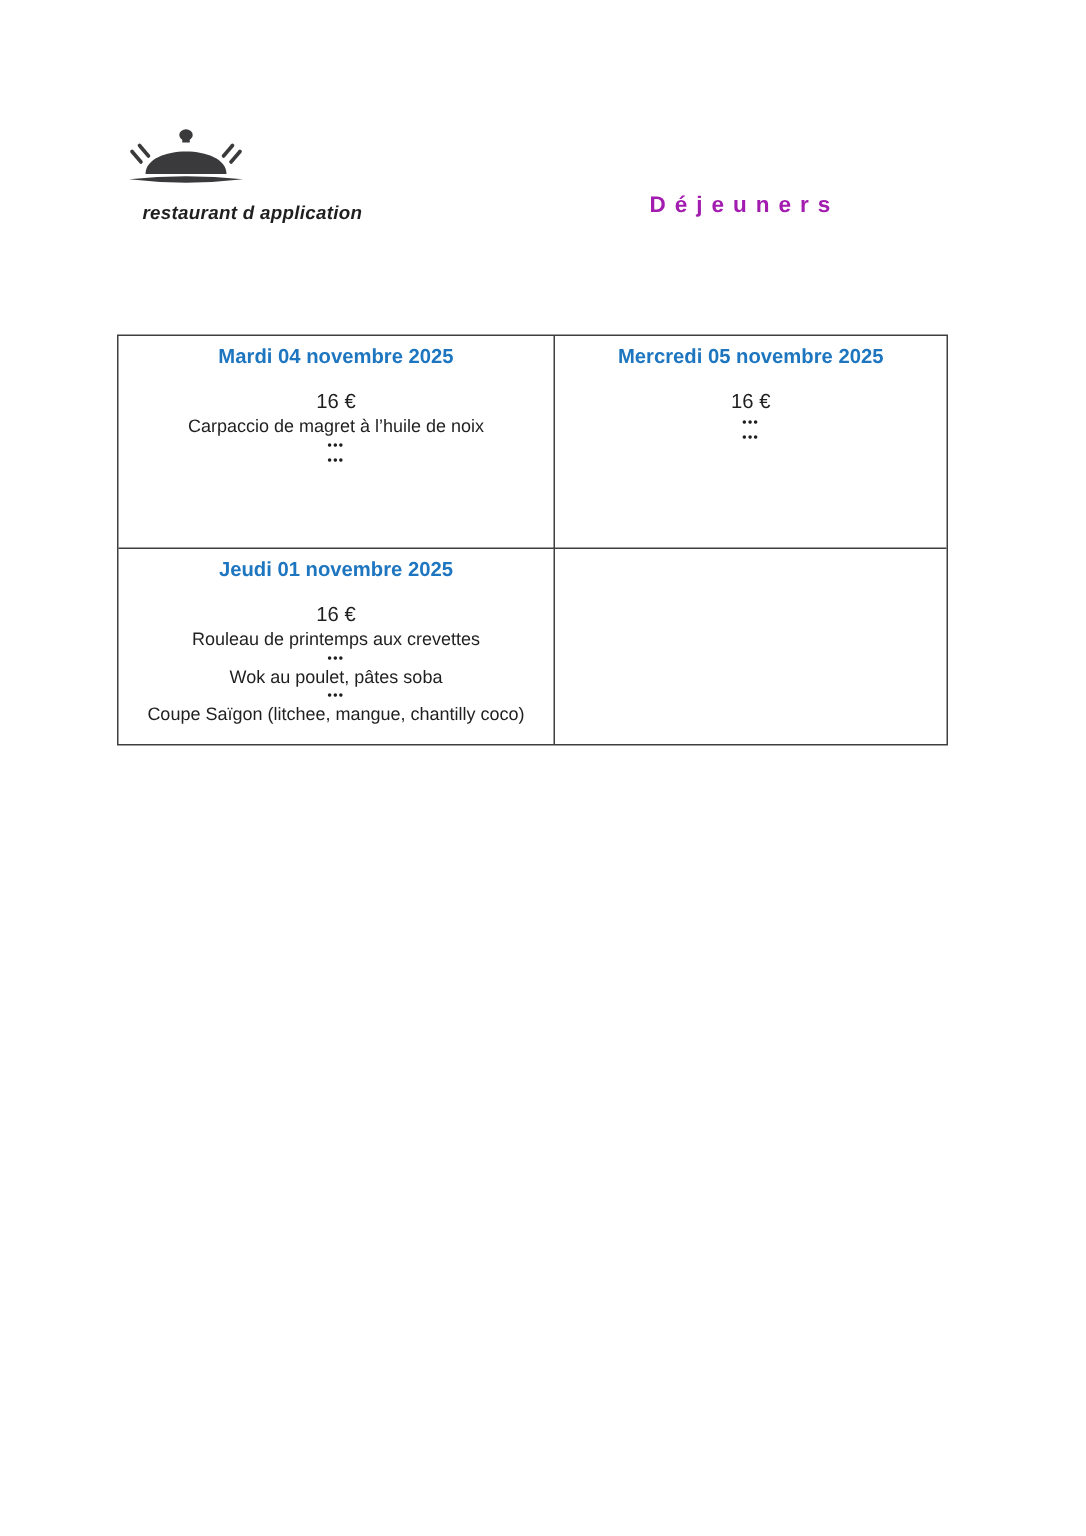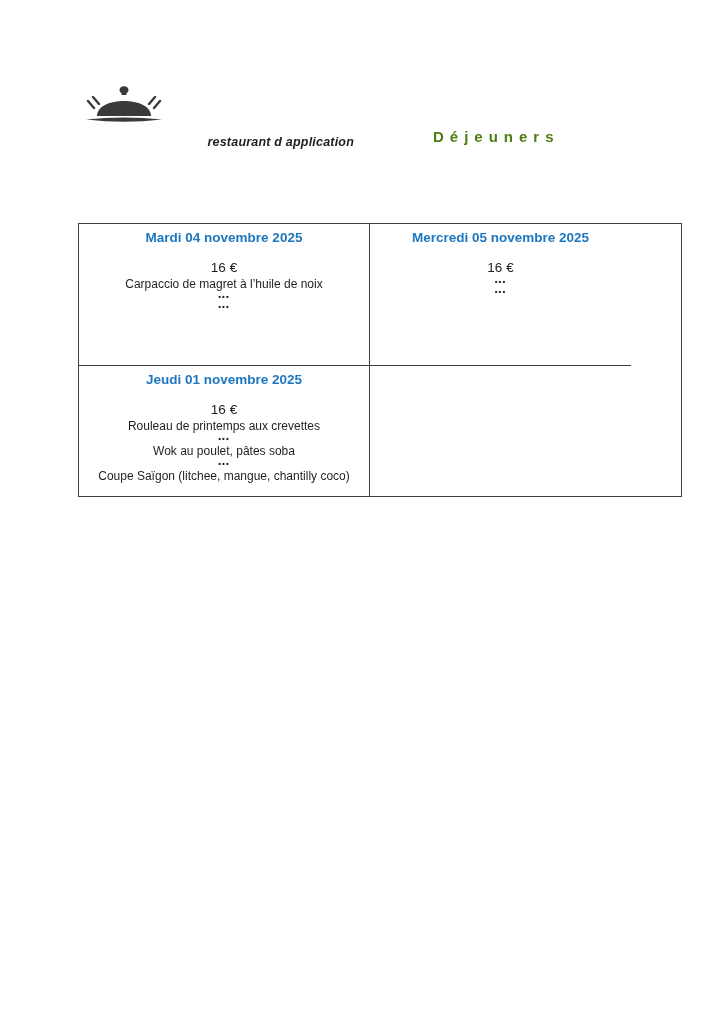--- a/index.html
+++ b/index.html
@@ -14,33 +14,33 @@
     width:724px;height:1024px;
     position:relative;
     font-family:"Liberation Sans","DejaVu Sans",sans-serif;
     color:var(--ink);
     overflow:hidden;
   }
   .logo{
     position:absolute;left:82px;top:80px;width:84px;height:48px;
   }
   .brand{
-    position:absolute;left:114px;top:135px;width:240px;
-    text-align:right;
+    position:absolute;left:95px;top:135px;width:240px;
+    text-align:left;
     font-size:12.5px;font-weight:bold;font-style:italic;
     letter-spacing:0.2px;
   }
   .title{
     position:absolute;left:433px;top:128px;width:220px;
     font-size:15px;font-weight:bold;letter-spacing:6px;
-    color:#4d7c0f;
+    color:#a21caf;
   }
   .menu-grid{
     position:absolute;left:78px;top:223px;
-    width:604px;height:274px;
+    width:554px;height:274px;
     border:1px solid var(--border);
     display:grid;
     grid-template-columns:291px 261px;
     grid-template-rows:142px 130px;
   }
   .menu-cell{
     text-align:center;
     padding:5px 3px 0 3px;
     overflow:hidden;
   }

